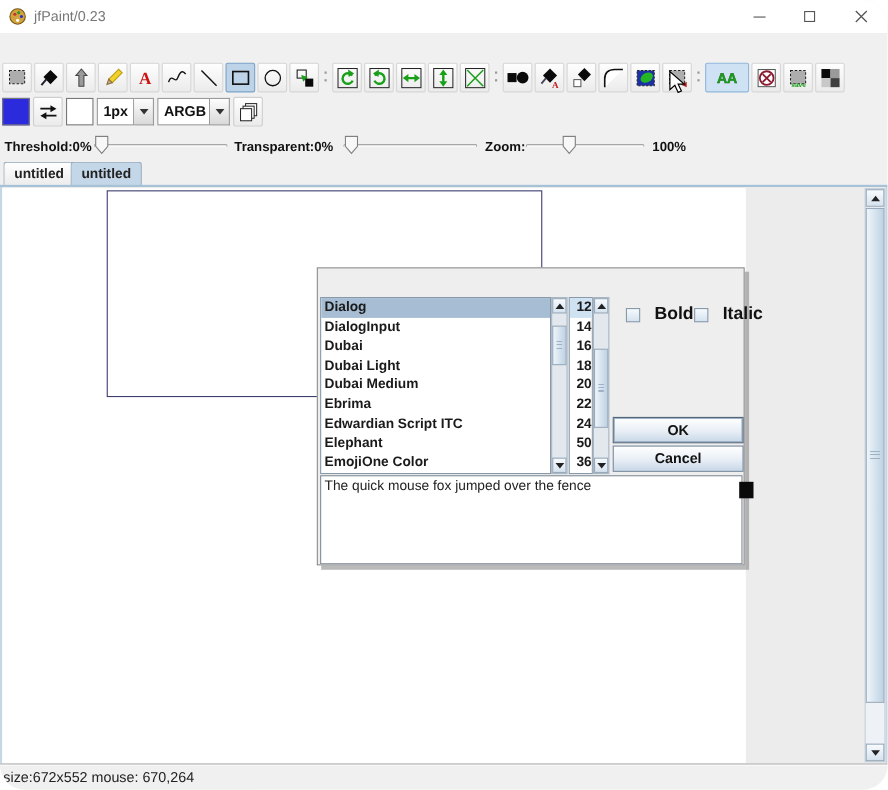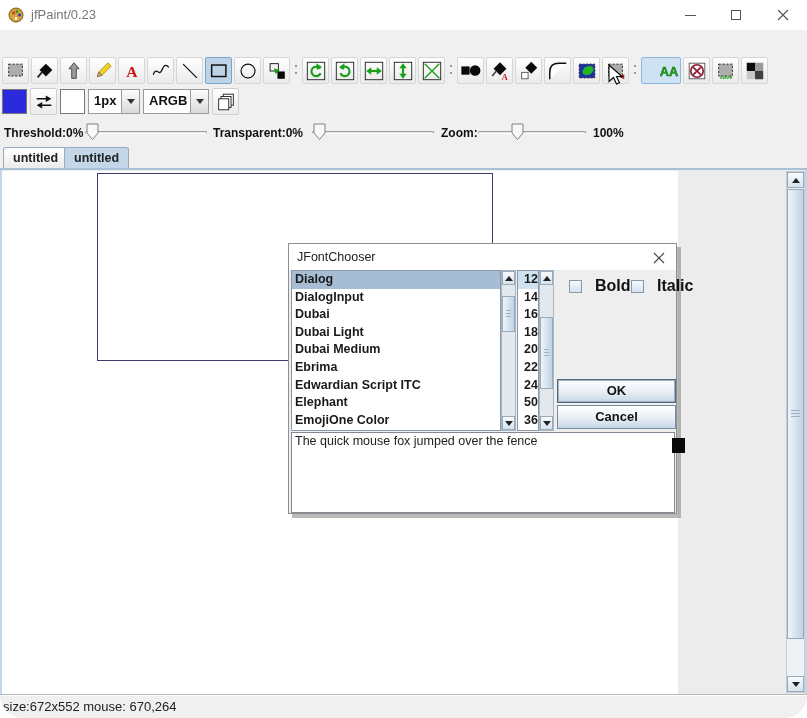--- a/index.html
+++ b/index.html
@@ -18,21 +18,21 @@
   
   #menubar{position:absolute;top:30px;left:0;width:807px;height:25px;background:#f0f0f0;}
   .menu-item{display:inline-block;padding:4px 7px 0 7px;font-size:13px;font-weight:bold;color:#111;}
   .menu-item u{text-decoration:underline;}
 
   
   #toolbar1{position:absolute;top:55px;left:0;width:807px;height:31px;display:flex;align-items:center;padding-left:2px;gap:2px;box-sizing:border-box;}
   .tool-btn{width:27px;height:27px;min-width:27px;background:linear-gradient(#fefefe,#ebebeb);border:1px solid #d6d6d6;border-radius:2px;display:flex;align-items:center;justify-content:center;box-sizing:border-box;}
   .tool-btn.selected{background:#bdd3e8;border-color:#7ba2c8;}
   .tool-btn.hovered{background:#cfe2f4;border-color:#8fb6dc;}
-  .tool-btn.wide{width:40px;min-width:40px;justify-content:flex-end;}
+  .tool-btn.wide{width:40px;min-width:40px;}
   .tool-btn svg{width:22px;height:22px;display:block;}
   .tool-sep{width:2px;height:2px;background:#999;box-shadow:0 7px 0 #999;margin:0 3px 9px 3px;align-self:center;}
 
   
   #toolbar2{position:absolute;top:87px;left:0;height:29px;display:flex;align-items:center;padding-left:2px;gap:3px;}
   .swatch{width:25px;height:25px;border:1px solid #777;box-sizing:border-box;}
   #fg-swatch{background:#2b2bdd;}
   #bg-swatch{background:#ffffff;}
   .opt-btn{width:27px;height:27px;background:linear-gradient(#fefefe,#ebebeb);border:1px solid #cfcfcf;border-radius:2px;display:flex;align-items:center;justify-content:center;box-sizing:border-box;}
   .opt-btn svg{width:22px;height:22px;display:block;}
@@ -422,28 +422,20 @@
       <div class="sb-btn sb-up">
           <span class="t-up"></span>
         </div>
       <div class="sb-thumb"></div>
       <div class="sb-btn sb-down">
           <span class="t-down"></span>
         </div>
     </div>
 
     <div id="dialog">
-      <div id="dlg-titlebar">
-        <span id="dlg-title-text">JFontChooser</span>
-        <span id="dlg-close">
-          <svg width="12" height="12" viewBox="0 0 12 12">
-              <path d="M1 1 L11 11 M11 1 L1 11" stroke="#444" stroke-width="1.1"></path>
-            </svg>
-        </span>
-      </div>
       <div id="font-list">
           <div class="list-row selected">Dialog</div>
           <div class="list-row">DialogInput</div>
           <div class="list-row">Dubai</div>
           <div class="list-row">Dubai Light</div>
           <div class="list-row">Dubai Medium</div>
           <div class="list-row">Ebrima</div>
           <div class="list-row">Edwardian Script ITC</div>
           <div class="list-row">Elephant</div>
           <div class="list-row">EmojiOne Color</div>

